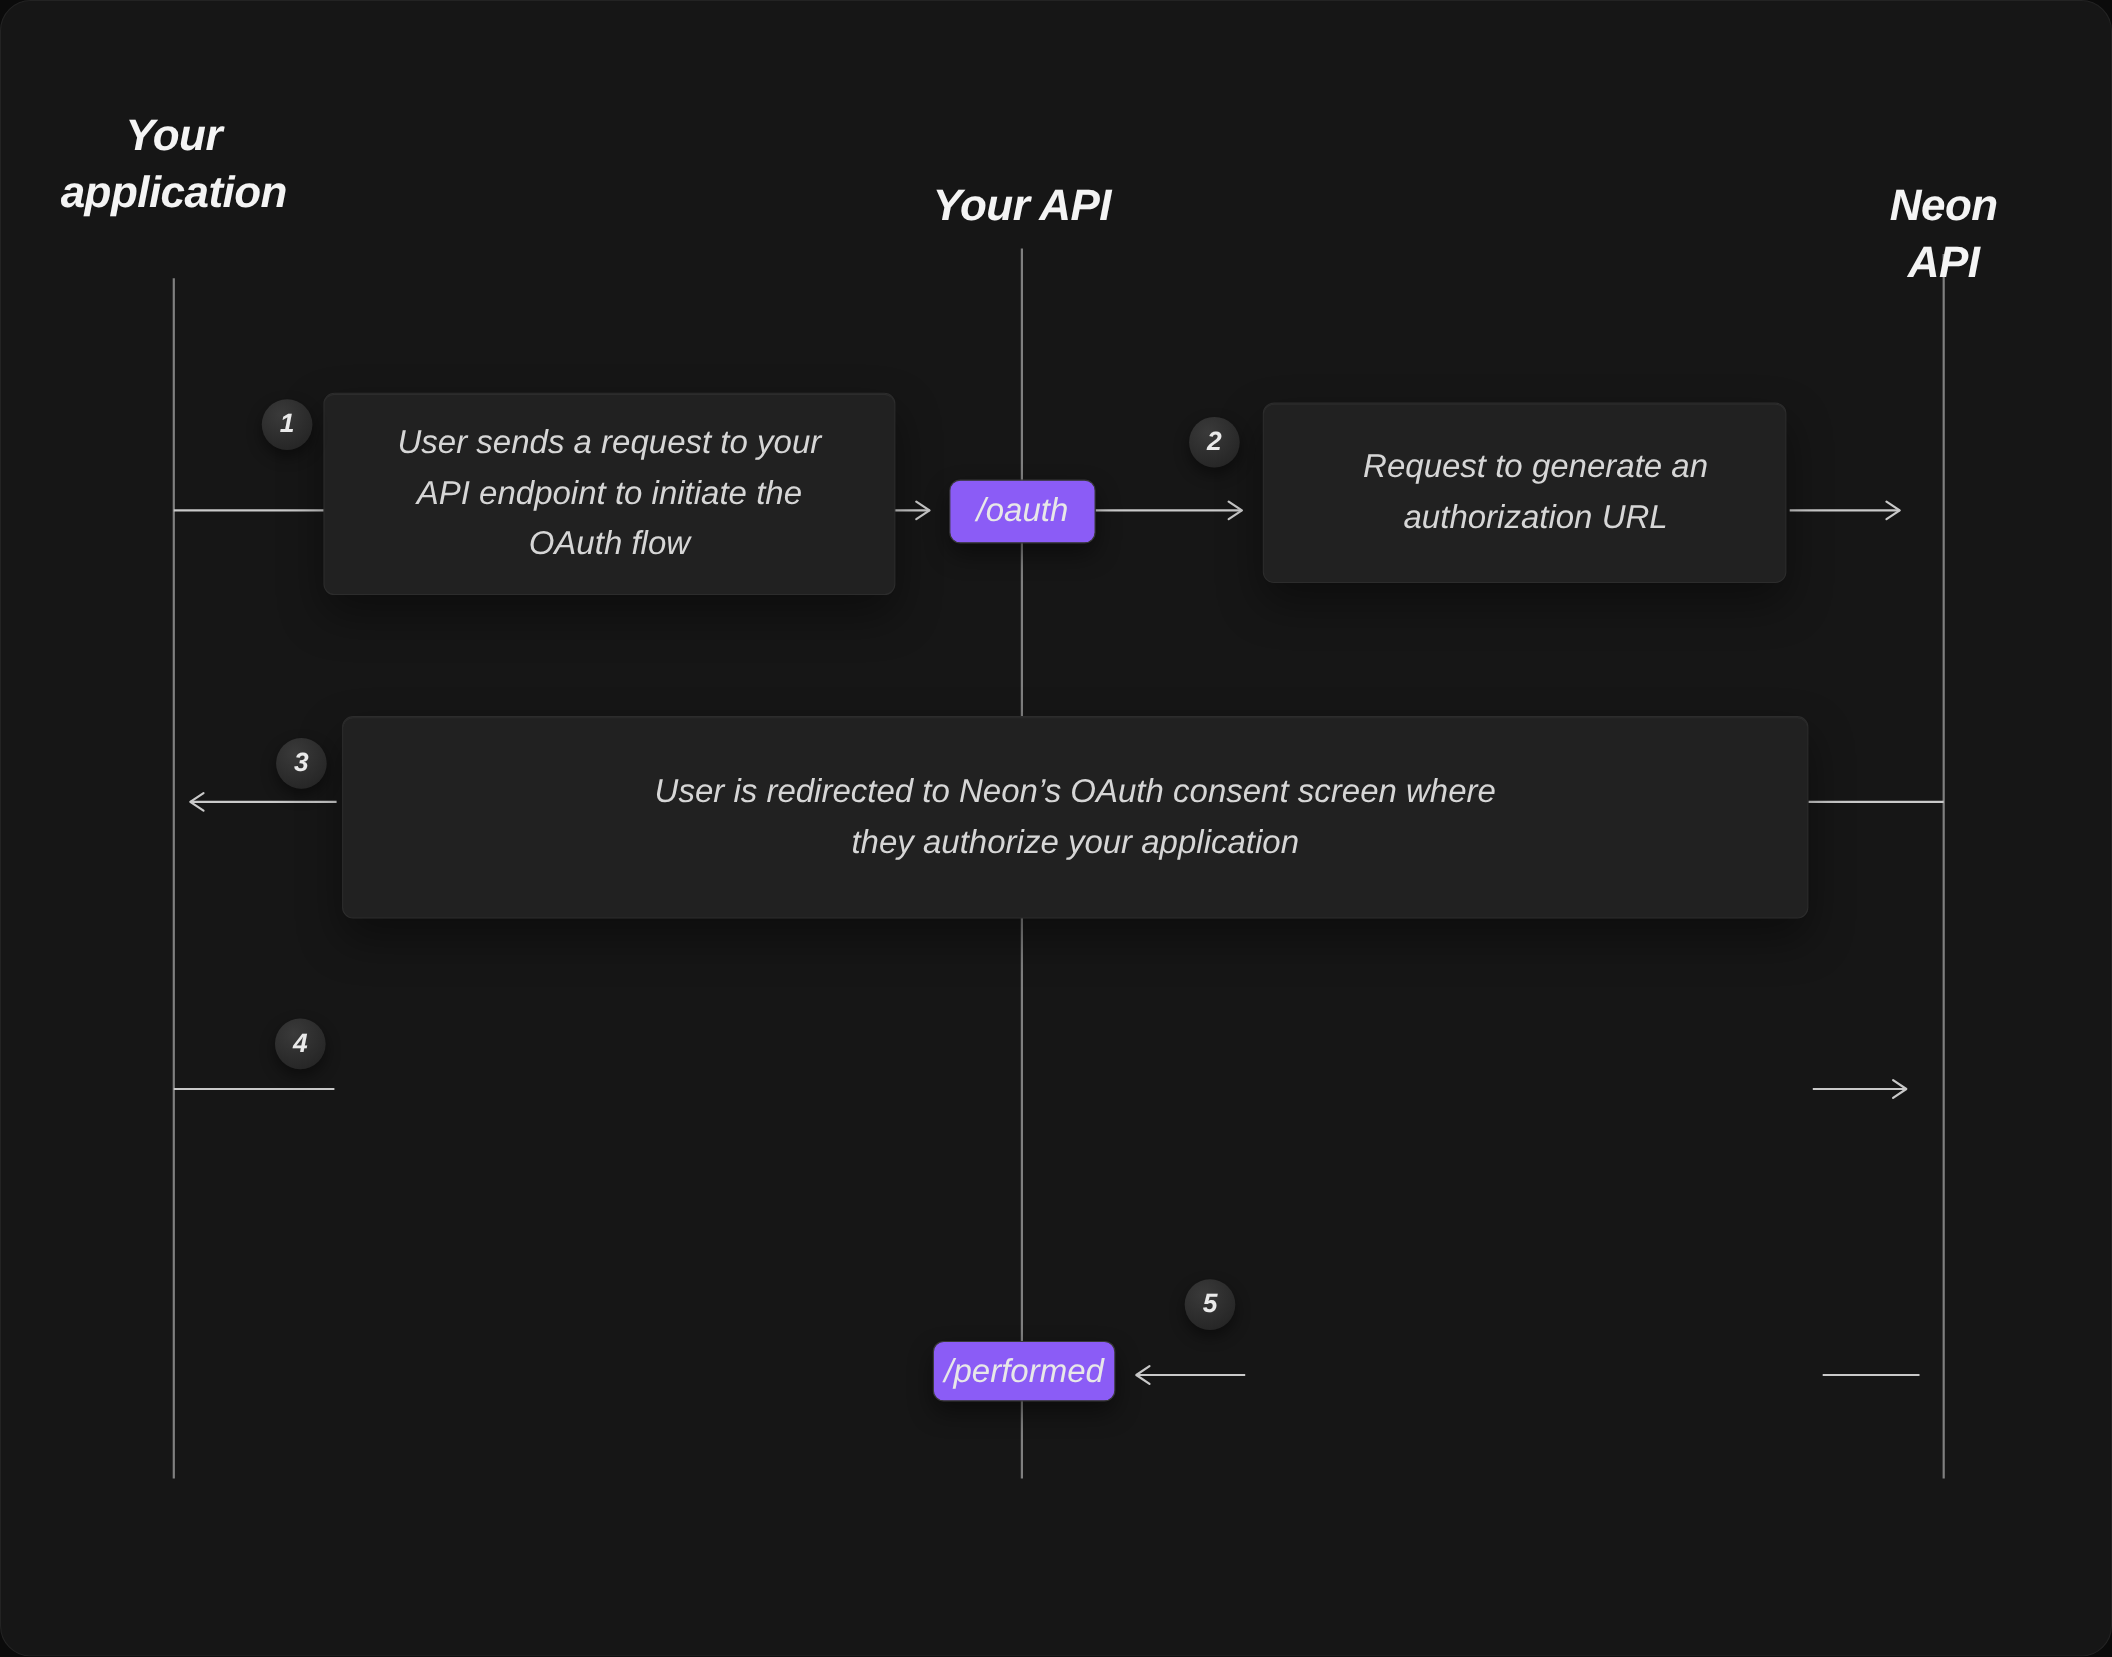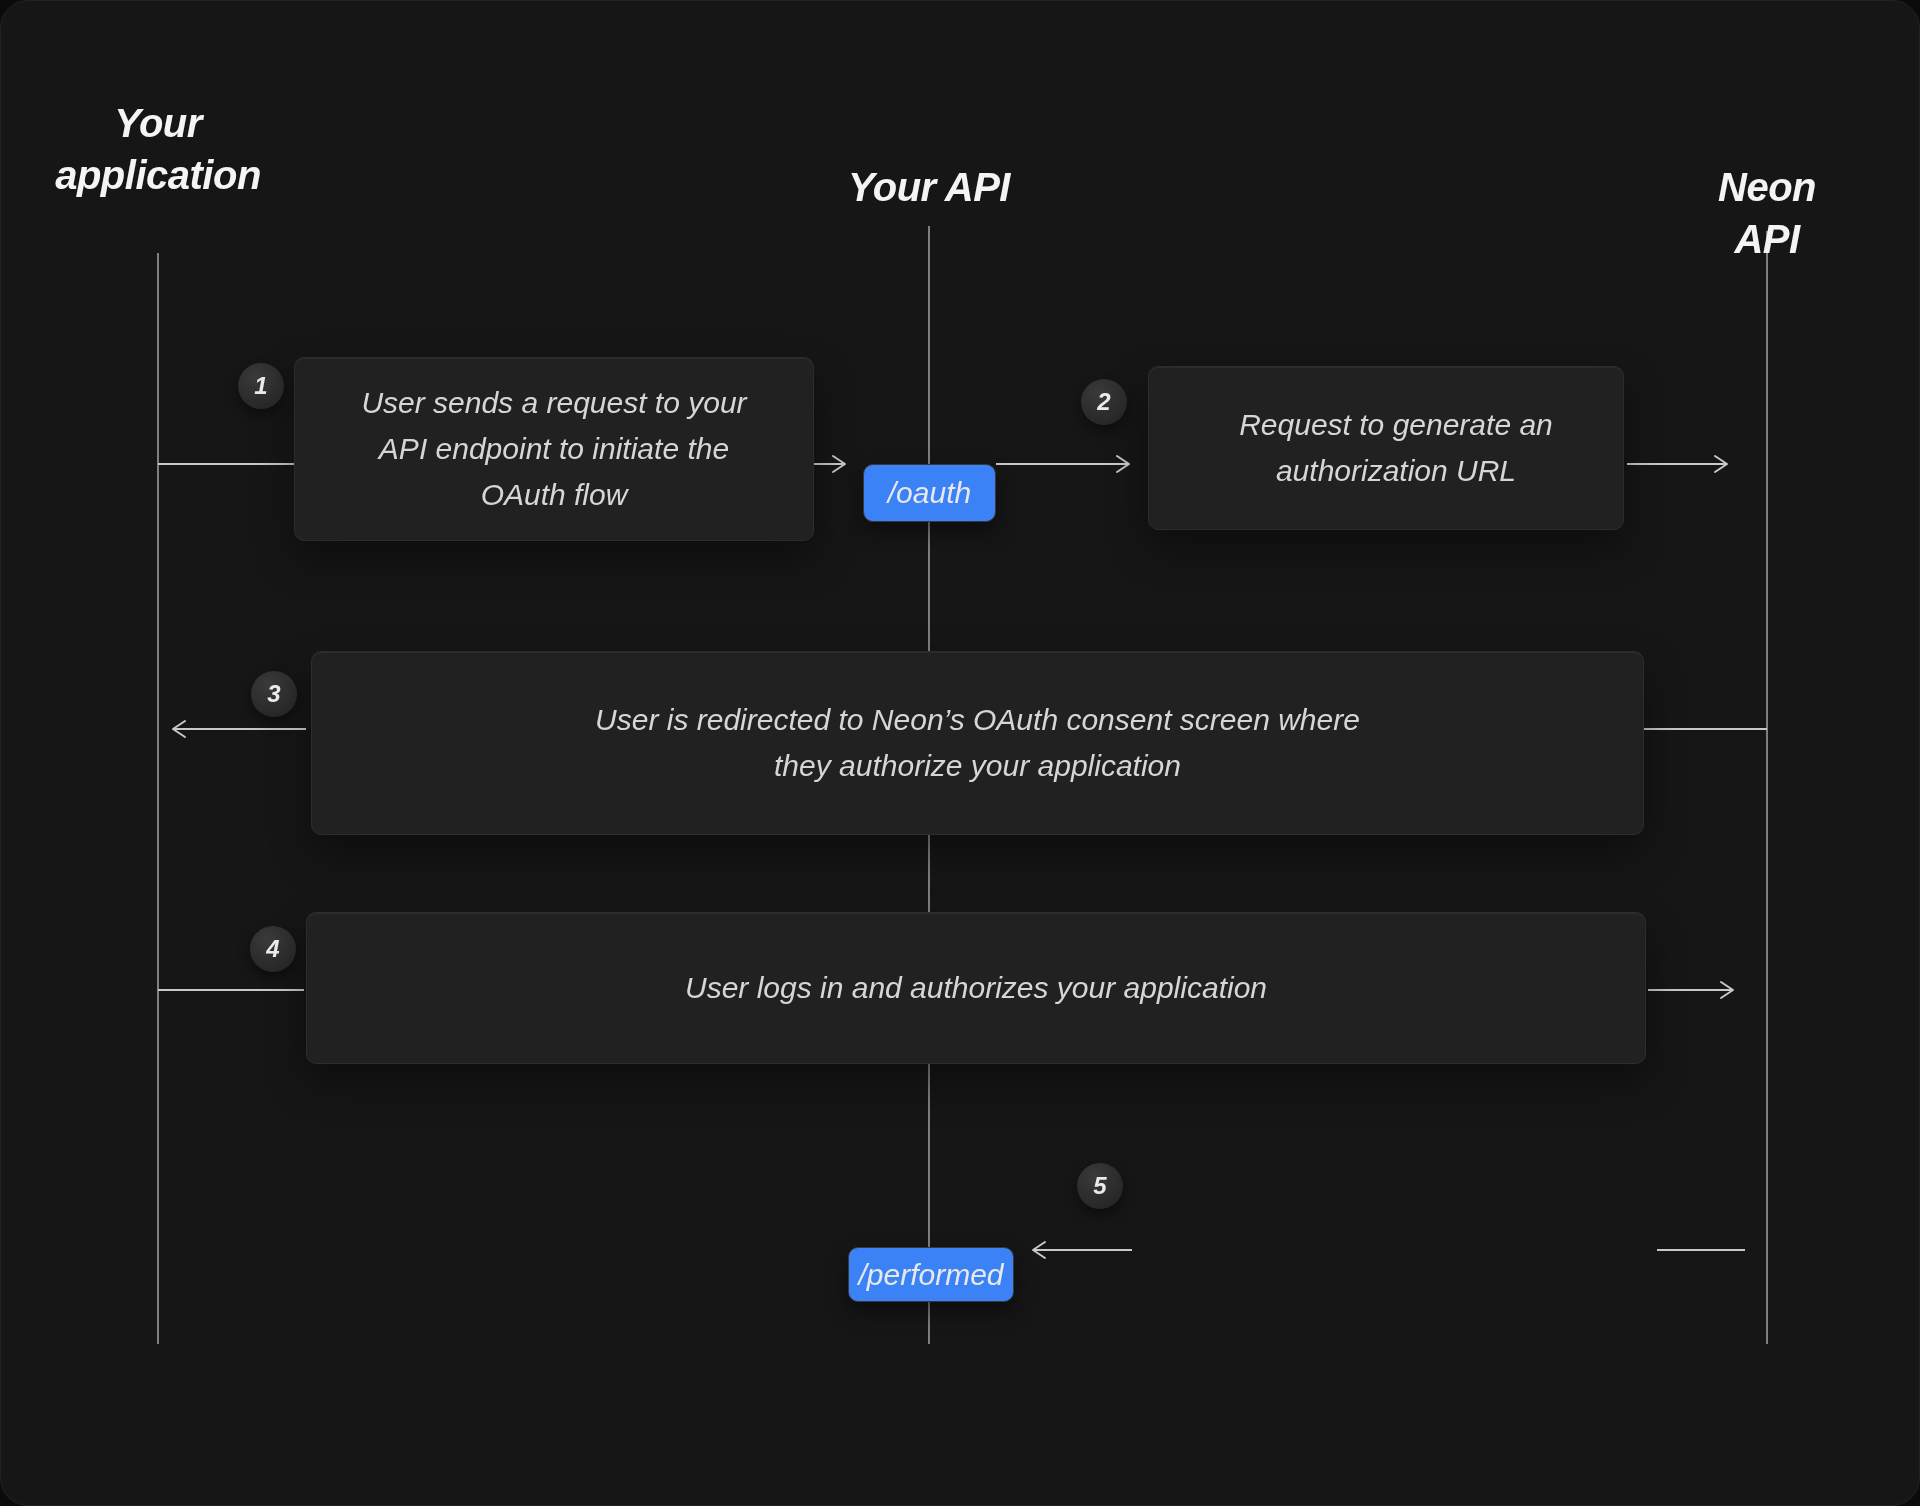--- a/index.html
+++ b/index.html
@@ -56,30 +56,29 @@
     color: #eaeaea;
     font-size: 24px;
     font-weight: 600;
     display: flex;
     align-items: center;
     justify-content: center;
   }
 
   .pill {
     position: absolute;
-    background: #3b82f6;
+    background: #8b5cf6;
     border: 1px solid #383838;
     border-radius: 10px;
     box-shadow: 0 10px 22px rgba(0,0,0,0.45);
     color: #e8e8e8;
     font-size: 30px;
     display: flex;
     align-items: center;
     justify-content: center;
-    margin-top: 28px;
   }
 
   
   #actor-0 { left: 157px;  top: 96px;  }
   #actor-1 { left: 928px;  top: 160px; }
   #actor-2 { left: 1766px; top: 160px; }
 
   
   #box-1 { left: 293px;  top: 356px;  width: 520px;  height: 184px; }
   #box-2 { left: 1147px; top: 365px;  width: 476px;  height: 164px; padding-left: 20px; }
@@ -145,23 +144,20 @@
 OAuth flow</div>
   </div>
   <div class="step-box" id="box-2">
     <div class="step-text">Request to generate an
 authorization URL</div>
   </div>
   <div class="step-box" id="box-3">
     <div class="step-text">User is redirected to Neon’s OAuth consent screen where
 they authorize your application</div>
   </div>
-  <div class="step-box" id="box-4">
-    <div class="step-text">User logs in and authorizes your application</div>
-  </div>
 
   <div class="badge" id="badge-1">1</div>
   <div class="badge" id="badge-2">2</div>
   <div class="badge" id="badge-3">3</div>
   <div class="badge" id="badge-4">4</div>
   <div class="badge" id="badge-5">5</div>
 
   <div class="pill" id="pill-oauth">/oauth</div>
   <div class="pill" id="pill-callback">/performed</div>
 

